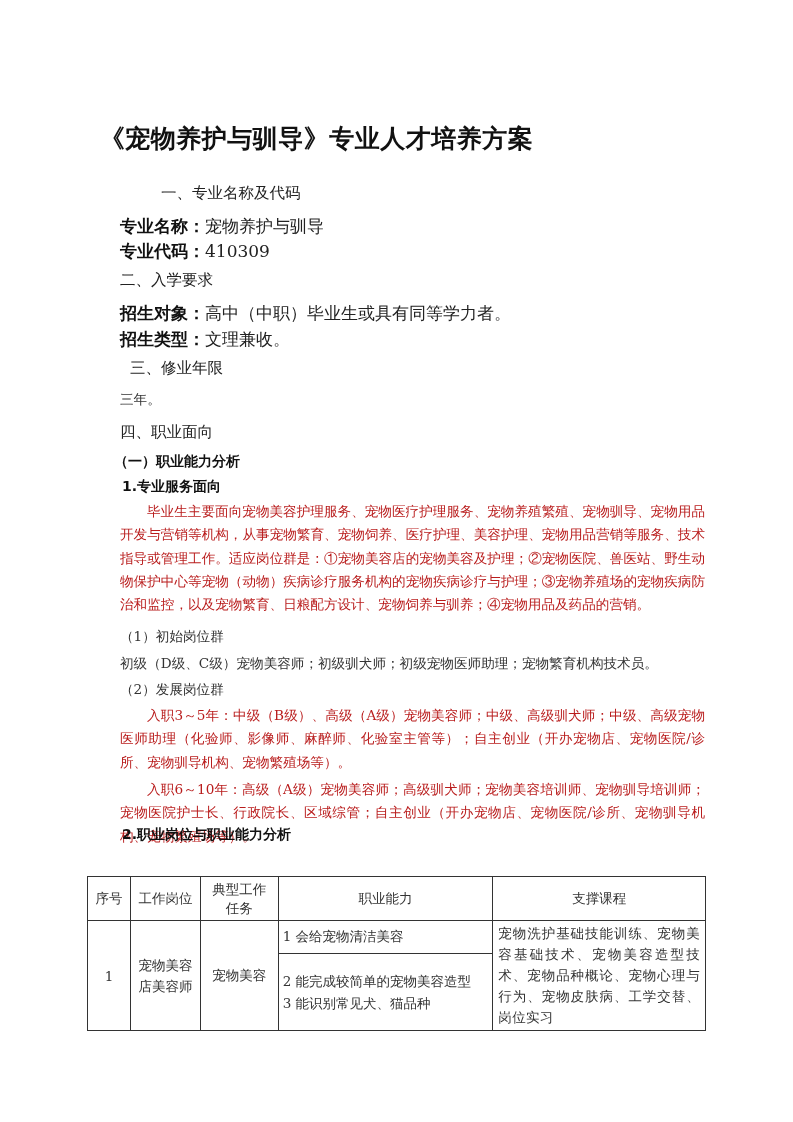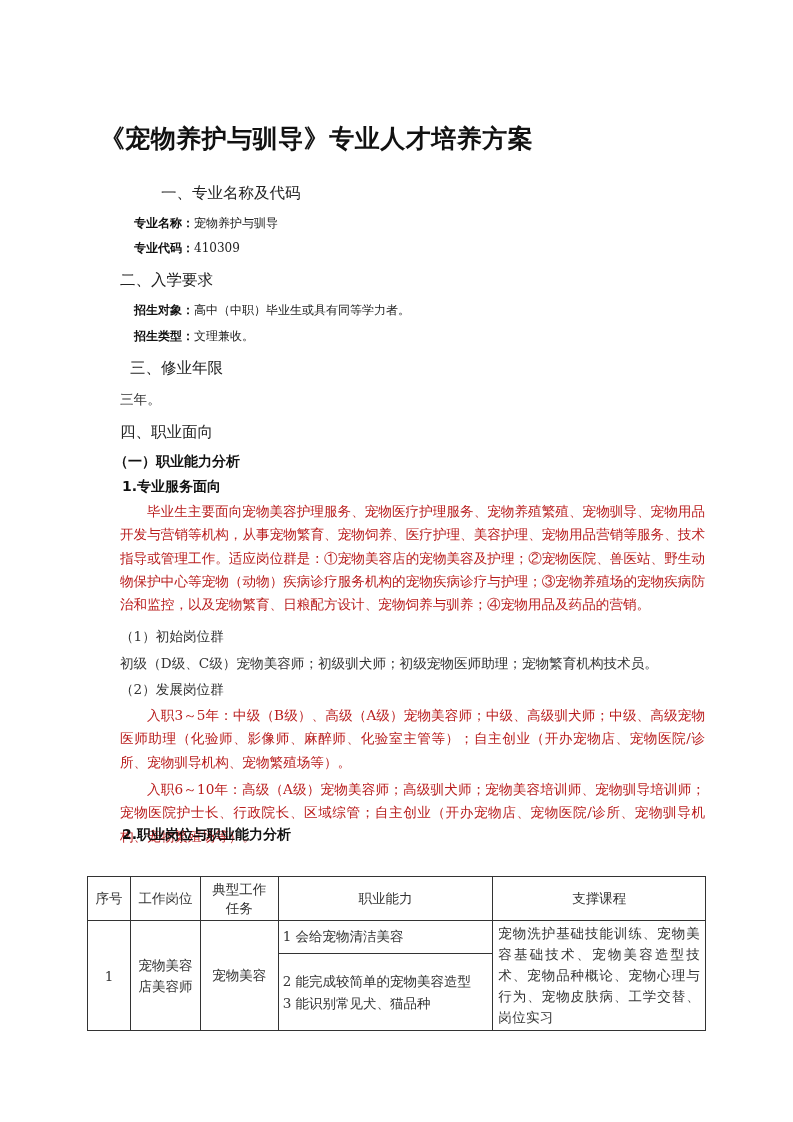--- a/index.html
+++ b/index.html
@@ -2,21 +2,21 @@
 <html><head>
 <meta charset="utf-8">
 <style>
   html, body { margin:0; padding:0; background:#ffffff; }
   body { width:793px; height:1122px; position:relative; overflow:hidden;
          font-family:"DejaVu Serif","Liberation Serif",serif; color:#222; }
   .abs { position:absolute; white-space:nowrap; }
   .title { left:0; width:633px; text-align:center; top:122px; font-size:25px; font-weight:bold; letter-spacing:0.5px; color:#111; }
   .h1 { left:120px; font-size:15.5px; font-family:"DejaVu Sans","Liberation Sans",sans-serif; color:#222; }
   .h2 { left:120px; font-size:14px; font-weight:bold; font-family:"DejaVu Sans","Liberation Sans",sans-serif; color:#111; }
-  .kv { left:134px; font-size:12px; }
+  .kv { left:120px; font-size:17px; }
   .kv b { font-family:"DejaVu Sans","Liberation Sans",sans-serif; font-weight:bold; color:#111; }
   .p { left:120px; font-size:13.6px; color:#333; }
   .para { position:absolute; left:120px; width:585px; font-size:13.6px; line-height:23.3px; color:#b91c1c; text-align:justify; text-indent:27px; }
   table.grid { position:absolute; left:87px; top:876px; width:619px; border-collapse:collapse; font-size:13.5px; color:#333;border-radius:23px; }
   table.grid td { border:1px solid #333; padding:0 4px; vertical-align:middle; }
   .c { text-align:center; }
   .courses { line-height:21px; letter-spacing:0.3px; text-align:justify; padding:2px 5px !important; }
 </style>
 </head>
 <body>

